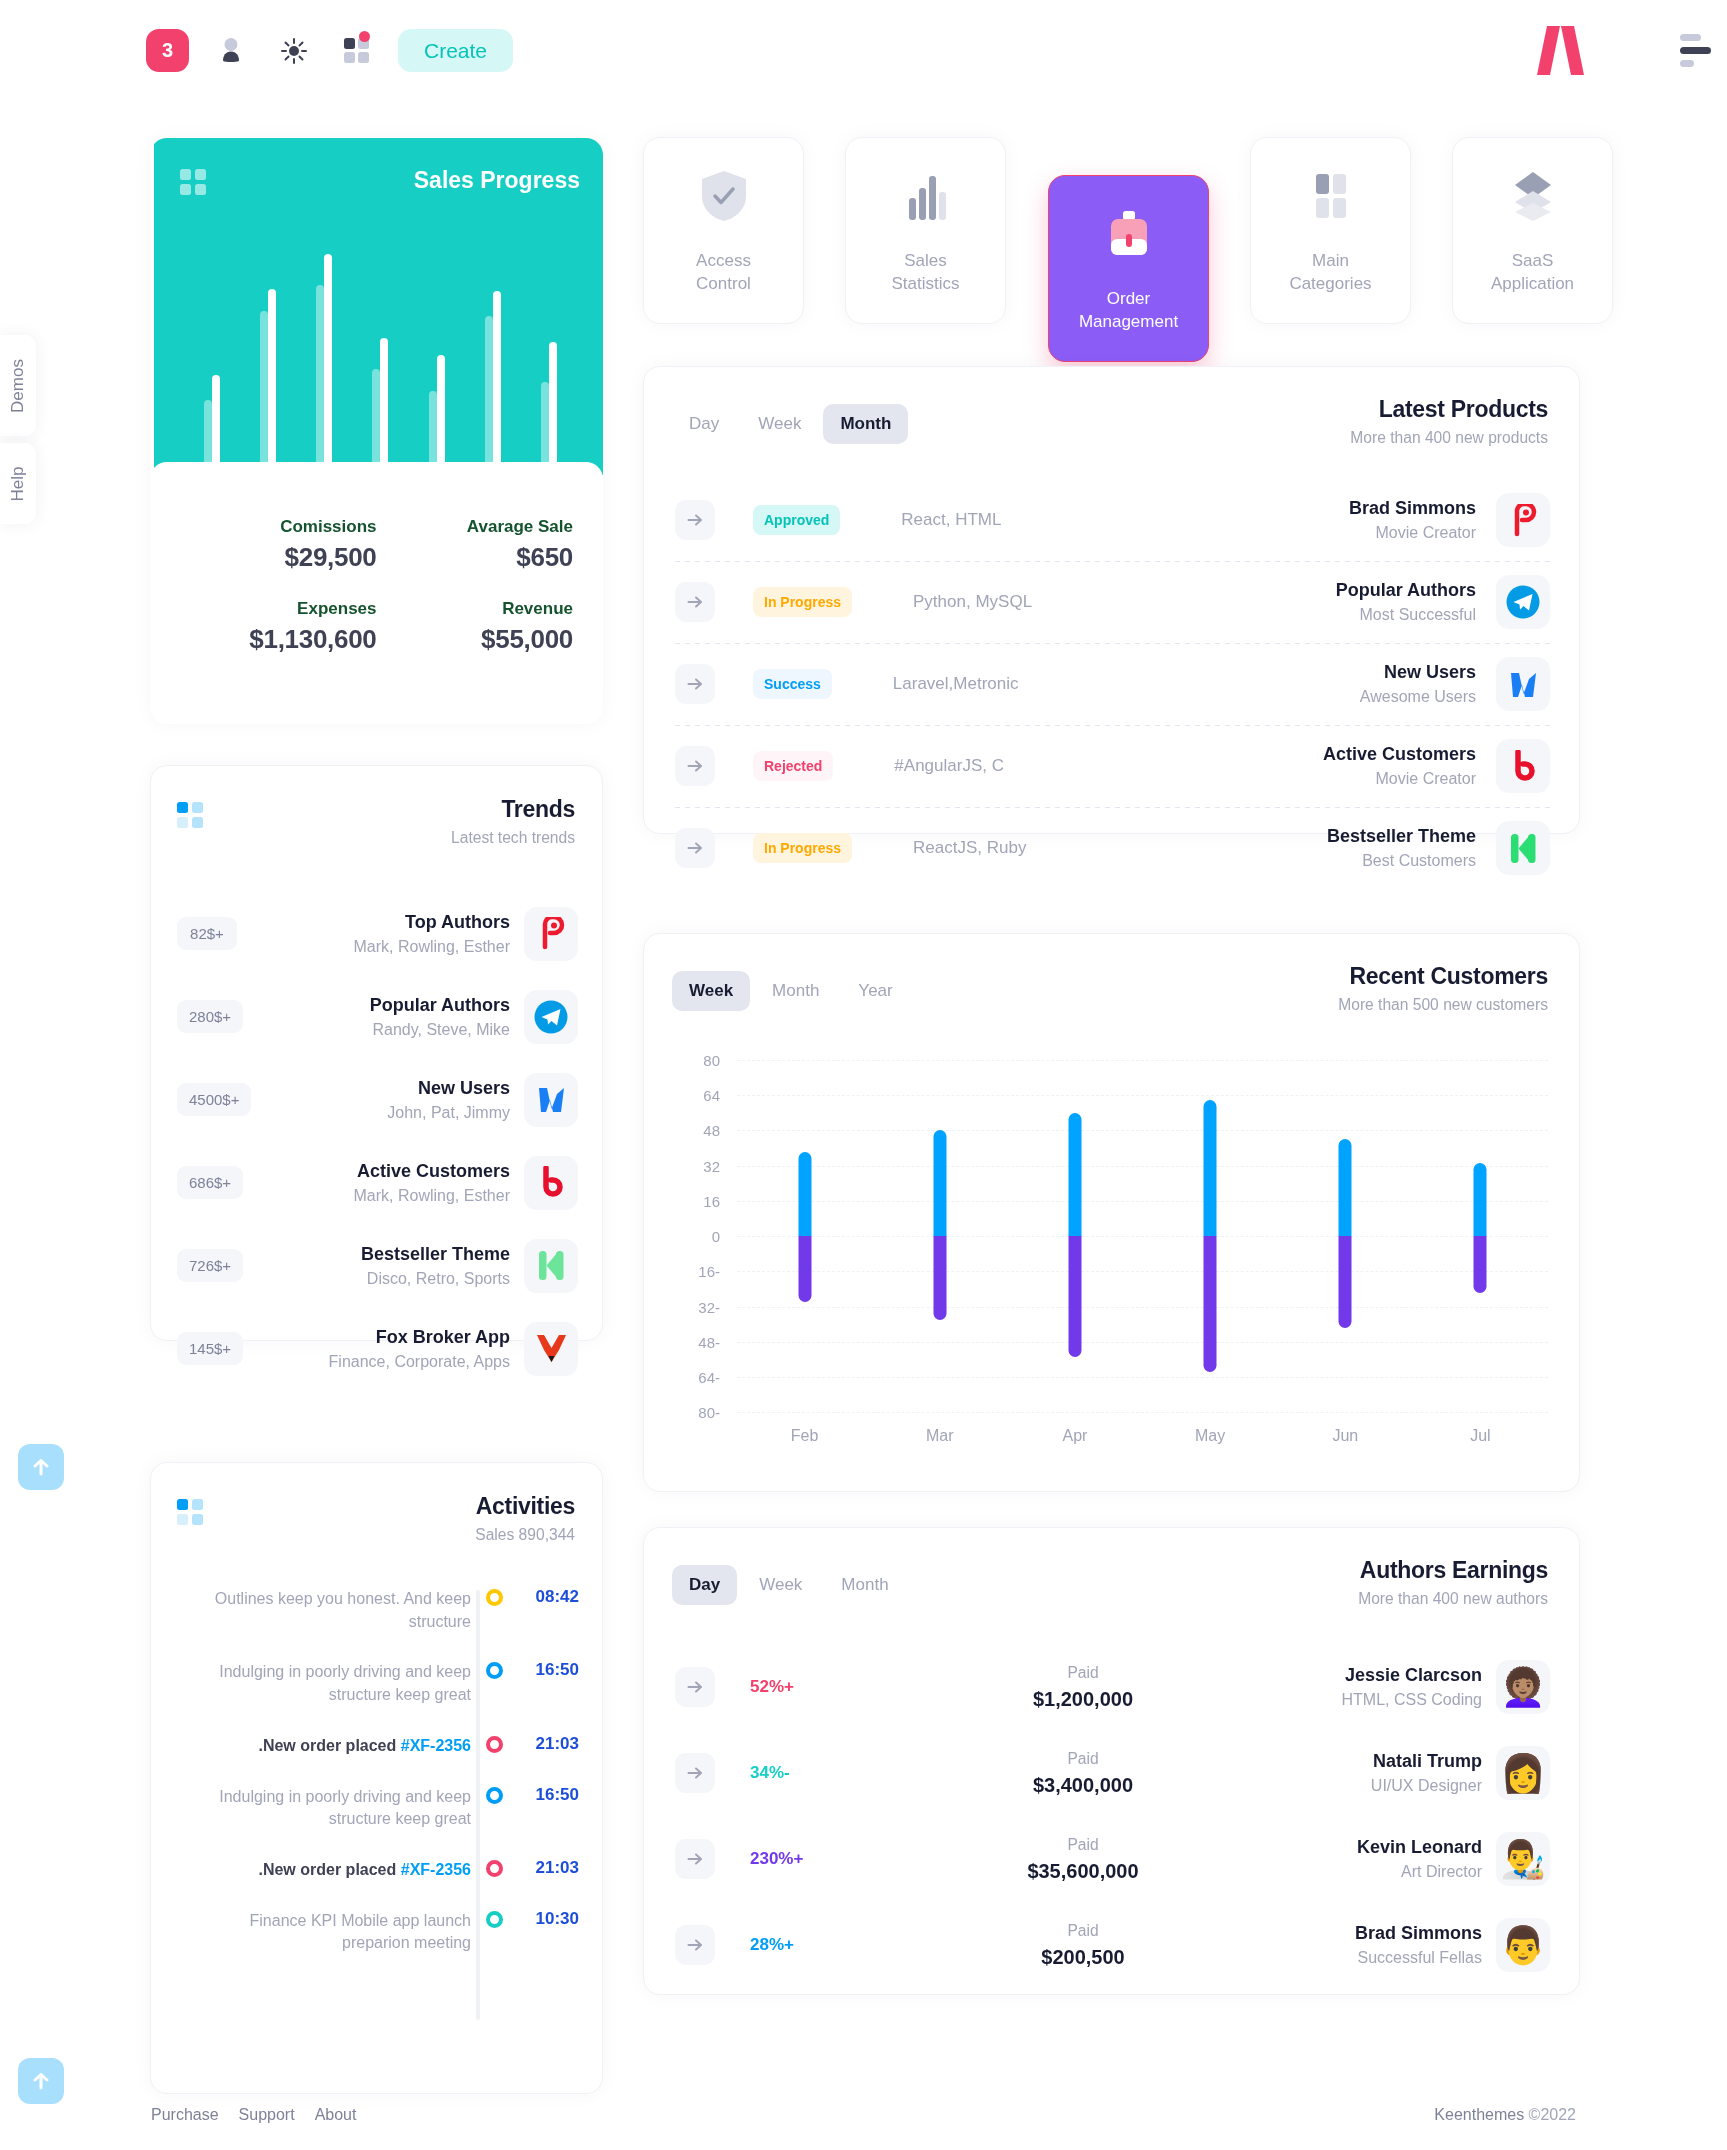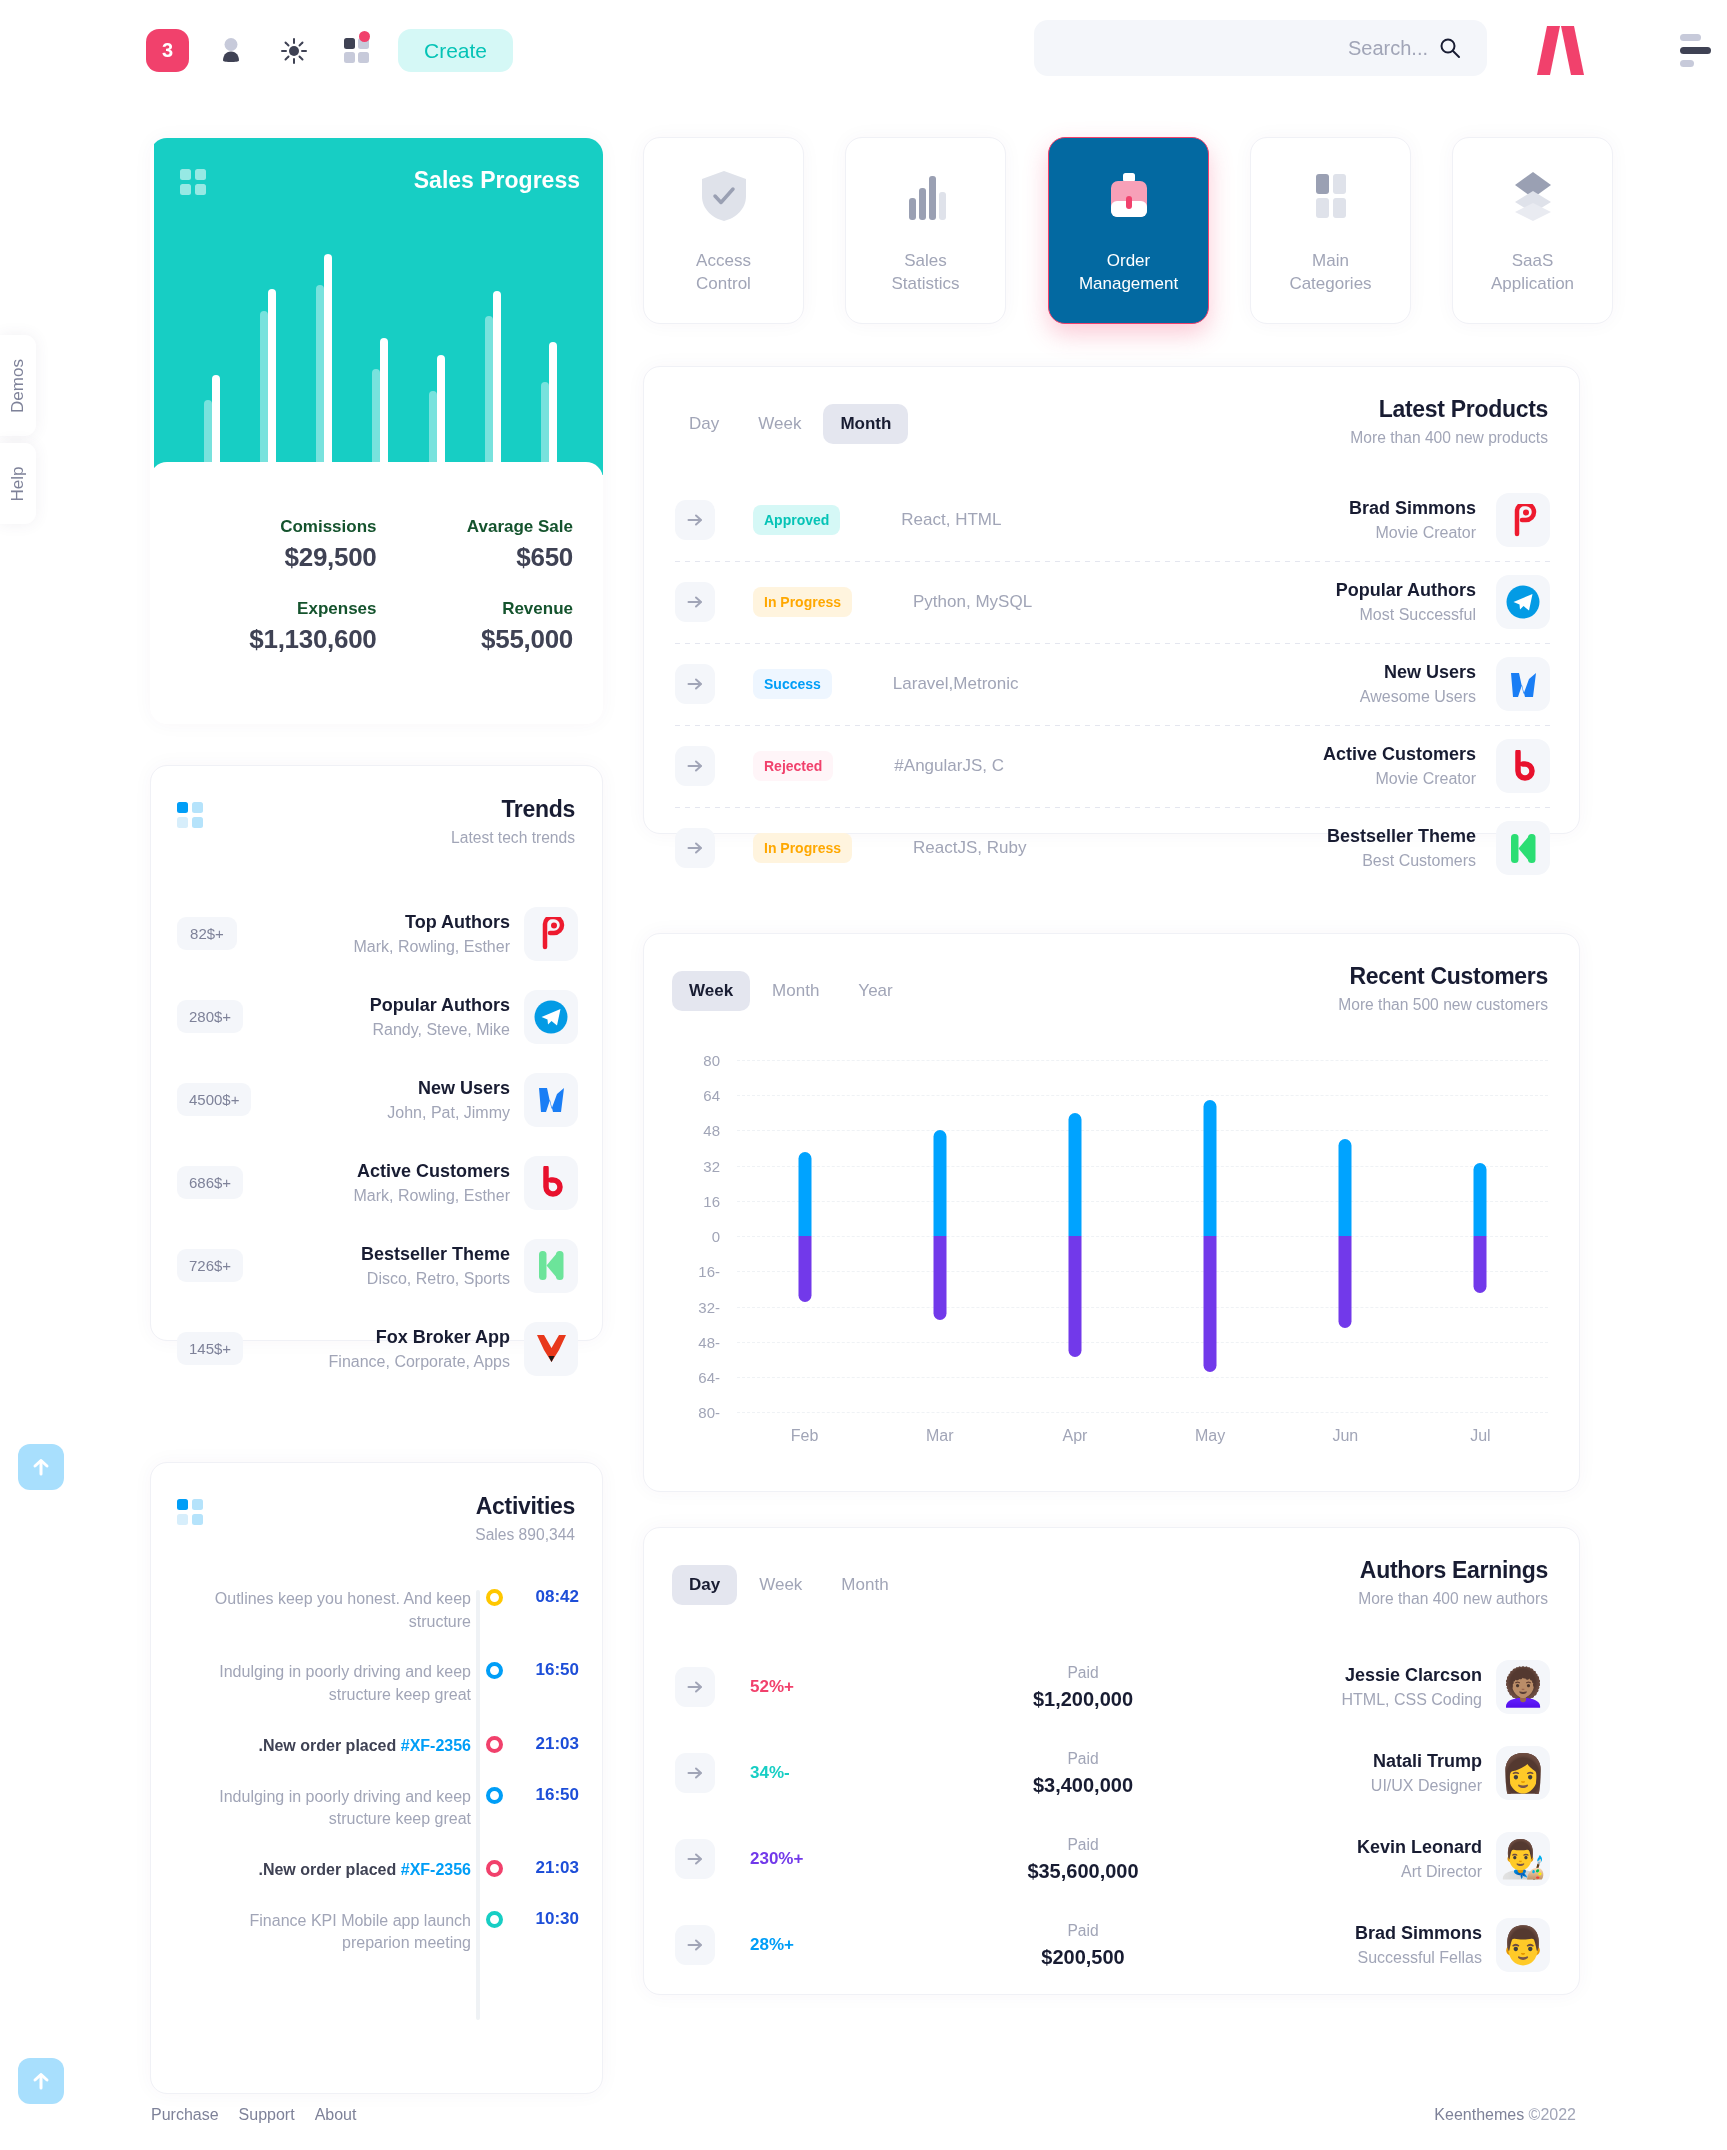--- a/index.html
+++ b/index.html
@@ -136,21 +136,21 @@
   .ac-time { width: 75px; text-align: right; font-size: 17px; font-weight: 700; color: #1d4ed8; padding-left: 9px; padding-top: 1px; }
   .ac-line { position: absolute; left: 325px; top: 127px; width: 3.5px; height: 430px; background: #eff2f5; border-radius: 2px; }
 
   
   .tile {
     position: absolute; top: 137px; width: 161px; height: 187px;
     background: #fff; border-radius: 17px; border: 0.5px solid #f0f1f6;
     box-shadow: 0 0 20px rgba(82,63,105,0.04);
     display: flex; flex-direction: column; align-items: center; justify-content: center;
   }
-  .tile.active { background: #0369a1; border-color: #f1416c; box-shadow: 0 10px 25px rgba(241,65,108,0.28); }
+  .tile.active { background: #8b5cf6; border-color: #f1416c; box-shadow: 0 10px 25px rgba(241,65,108,0.28); margin-top: 38px; }
   .tile-label { font-size: 17px; color: #a1a5b7; text-align: center; line-height: 1.36; margin-top: 23px; }
   .tile.active .tile-label { color: #fff; }
   .tile-icon { height: 60px; display: flex; align-items: center; justify-content: center; }
 
   
   #latest-products { left: 643px; top: 366px; width: 937px; height: 468px; }
   .lp-head { position: absolute; right: 31px; top: 29px; }
   .tabs { position: absolute; left: 28px; top: 37px; display: flex; align-items: center; gap: 5px; }
   .tab { font-size: 17px; color: #a1a5b7; padding: 10px 17px; border-radius: 10px; }
   .tab.on { background: #e4e6ef; color: #181c32; font-weight: 600; }
@@ -236,27 +236,20 @@
       <svg width="27" height="27" viewBox="0 0 54 54">
           <rect x="2" y="2" width="22" height="22" rx="5" fill="#3f4254"></rect>
           <rect x="30" y="2" width="22" height="22" rx="5" fill="#c7cada"></rect>
           <rect x="2" y="30" width="22" height="22" rx="5" fill="#c7cada"></rect>
           <rect x="30" y="30" width="22" height="22" rx="5" fill="#c7cada"></rect>
         </svg>
     </div>
     <div class="create-btn">Create</div>
   </div>
 
-  <div class="search-box">
-    <span class="search-ph">Search...</span>
-    <svg width="22" height="22" viewBox="0 0 44 44">
-        <circle cx="18" cy="18" r="13" fill="none" stroke="#181c32" stroke-width="4"></circle>
-        <line x1="28" y1="28" x2="40" y2="40" stroke="#181c32" stroke-width="4" stroke-linecap="round"></line>
-      </svg>
-  </div>
 
   <div class="logo-mark">
     <svg width="60" height="55" viewBox="0 0 120 110">
         <path d="M34 6 L14 104 L40 104 L60 6 Z" fill="#f1416c"></path>
         <path d="M62 6 L82 104 L108 104 L88 6 Z" fill="#f1416c"></path>
       </svg>
   </div>
 
   <div class="burger">
       <i></i>

